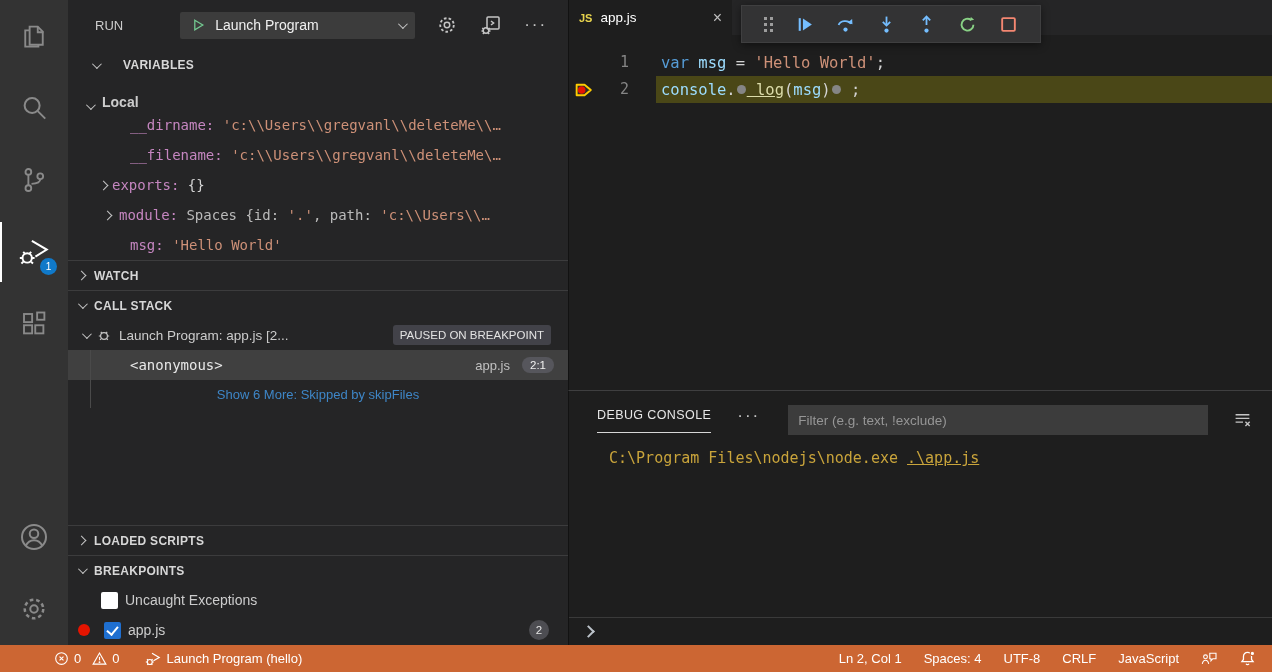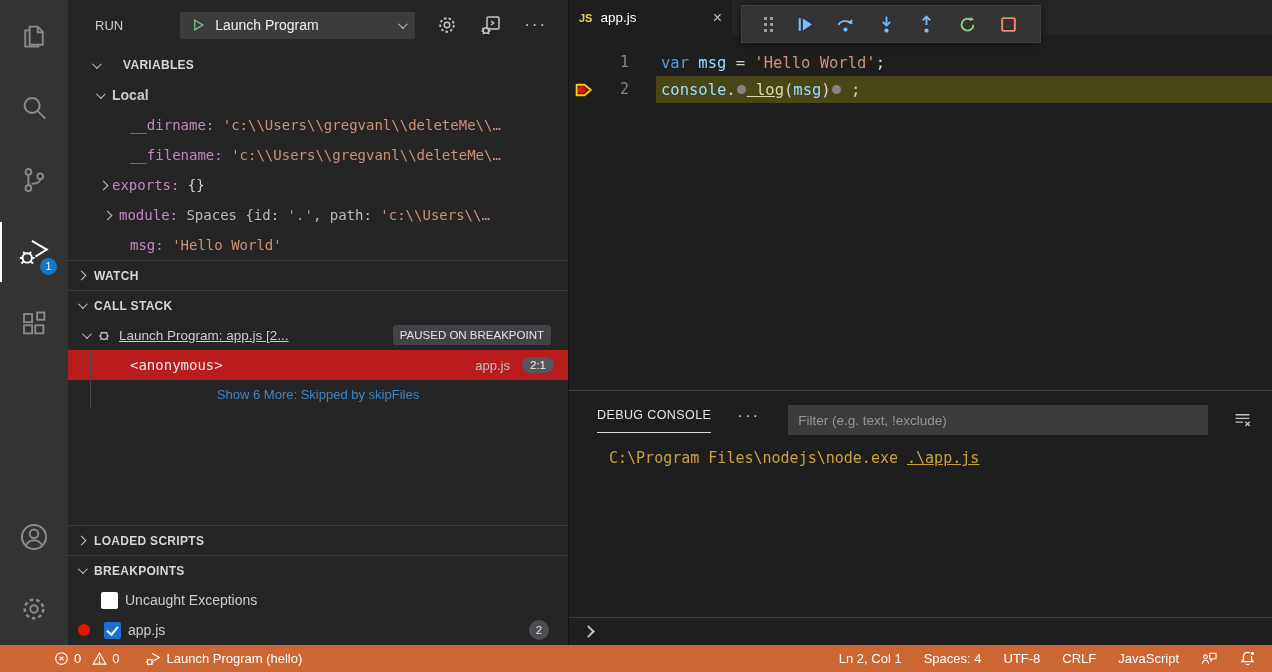--- a/index.html
+++ b/index.html
@@ -31,21 +31,21 @@
   .dots3 { color:#c5c5c5; font-size:17px; letter-spacing:2px; line-height:10px; }
 
   .row { position:relative; height:30px; flex:none; display:flex; align-items:center; font-size:14px; color:#cccccc; }
   .row.sec { font-weight:bold; font-size:12px; letter-spacing:.3px; color:#d7d7d7; }
   .row.bordered { border-top:1px solid rgba(204,204,204,.14); }
   .tree-mono { font-family:"DejaVu Sans Mono","Liberation Mono",monospace; font-size:14px; white-space:pre; overflow:hidden; }
   .vname { color:#c586c0; }
   .vstr  { color:#ce9178; }
   .vplain{ color:#bbbbbb; }
   .vwhite{ color:#d4d4d4; }
-  .selrow { background:#b91c1c; }
+  .selrow { background:#404040; }
   .guide { position:absolute; left:22px; top:0; bottom:0; width:1px; background:#4a4a4a; }
   .badge-rect { margin-left:auto; margin-right:17px; background:#424249; color:#e3e3e3;
                 font-size:11.5px; padding:4px 7px; border-radius:3px; white-space:nowrap; }
   .pill { background:#56565c; color:#f0f0f0; font-size:11.5px; padding:2px 8px; border-radius:9px; }
   .count-badge { margin-left:auto; margin-right:19px; width:20px; height:20px; border-radius:50%;
                  background:#4d4d52; color:#e3e3e3; font-size:11.5px; display:flex; align-items:center; justify-content:center; }
   .link-row { height:28px; justify-content:center; font-size:13px; color:#408ad4; }
   .link { color:#3e86c7; cursor:pointer; }
   .spacer { flex:1; }
   .cb { width:17px; height:17px; background:#ffffff; border-radius:2px; flex:none; }
@@ -207,21 +207,21 @@
             <path d="M4.6 16l-1.4-.9M4.2 18h-1.7M5 19.8l-1.2 1.1M9.4 16l1.4-.9M9.8 18h1.7M9 19.8l1.2 1.1"></path>
         </svg>
       </span>
       <span class="sb-tool dots3">···</span>
     </div>
 
     <div class="row sec" style="padding-left:24px; gap:24px;">
       <span class="chev down"></span>
       <span>VARIABLES</span>
     </div>
-    <div class="row" style="padding-left:28px; gap:9px; font-weight:bold;">
+    <div class="row" style="padding-left:18px; gap:9px; font-weight:bold;align-items:flex-end;">
       <span class="chev down"></span>
       <span>Local</span>
     </div>
     <div class="row tree-mono" style="padding-left:62px;">
       <span class="vname">__dirname: </span><span class="vstr">'c:\\Users\\gregvanl\\deleteMe\\…</span>
     </div>
     <div class="row tree-mono" style="padding-left:62px;">
       <span class="vname">__filename: </span><span class="vstr">'c:\\Users\\gregvanl\\deleteMe\…</span>
     </div>
     <div class="row tree-mono" style="padding-left:32px; gap:5px;">
@@ -246,21 +246,21 @@
       <span>CALL STACK</span>
     </div>
     <div class="row" style="padding-left:14px; gap:7px; font-size:13.5px;">
       <span class="chev down"></span>
       <span>
         <svg width="16" height="16" viewBox="0 0 16 16" fill="none" stroke="#c5c5c5" stroke-width="1.2">
           <circle cx="8" cy="9" r="3.4"></circle>
             <path d="M5.9 6.2L4.8 4.9M10.1 6.2l1.1-1.3M4.6 9H2.8M11.4 9h1.8M5.4 11.6l-1.3 1.2M10.6 11.6l1.3 1.2"></path>
         </svg>
       </span>
-      <span style="white-space:nowrap; overflow:hidden;text-decoration:underline;">Launch Program: app.js [2...</span>
+      <span style="white-space:nowrap; overflow:hidden;">Launch Program: app.js [2...</span>
       <span class="badge-rect">PAUSED ON BREAKPOINT</span>
     </div>
     <div class="row selrow" style="padding-left:62px;">
       <span class="guide"></span>
       <span class="tree-mono" style="color:#e8e8e8;">&lt;anonymous&gt;</span>
       <span style="margin-left:auto; margin-right:12px; color:#c0c0c0; font-size:13px;">app.js</span>
       <span class="pill" style="margin-right:14px;">2:1</span>
     </div>
     <div class="row link-row">
       <span class="guide"></span>

